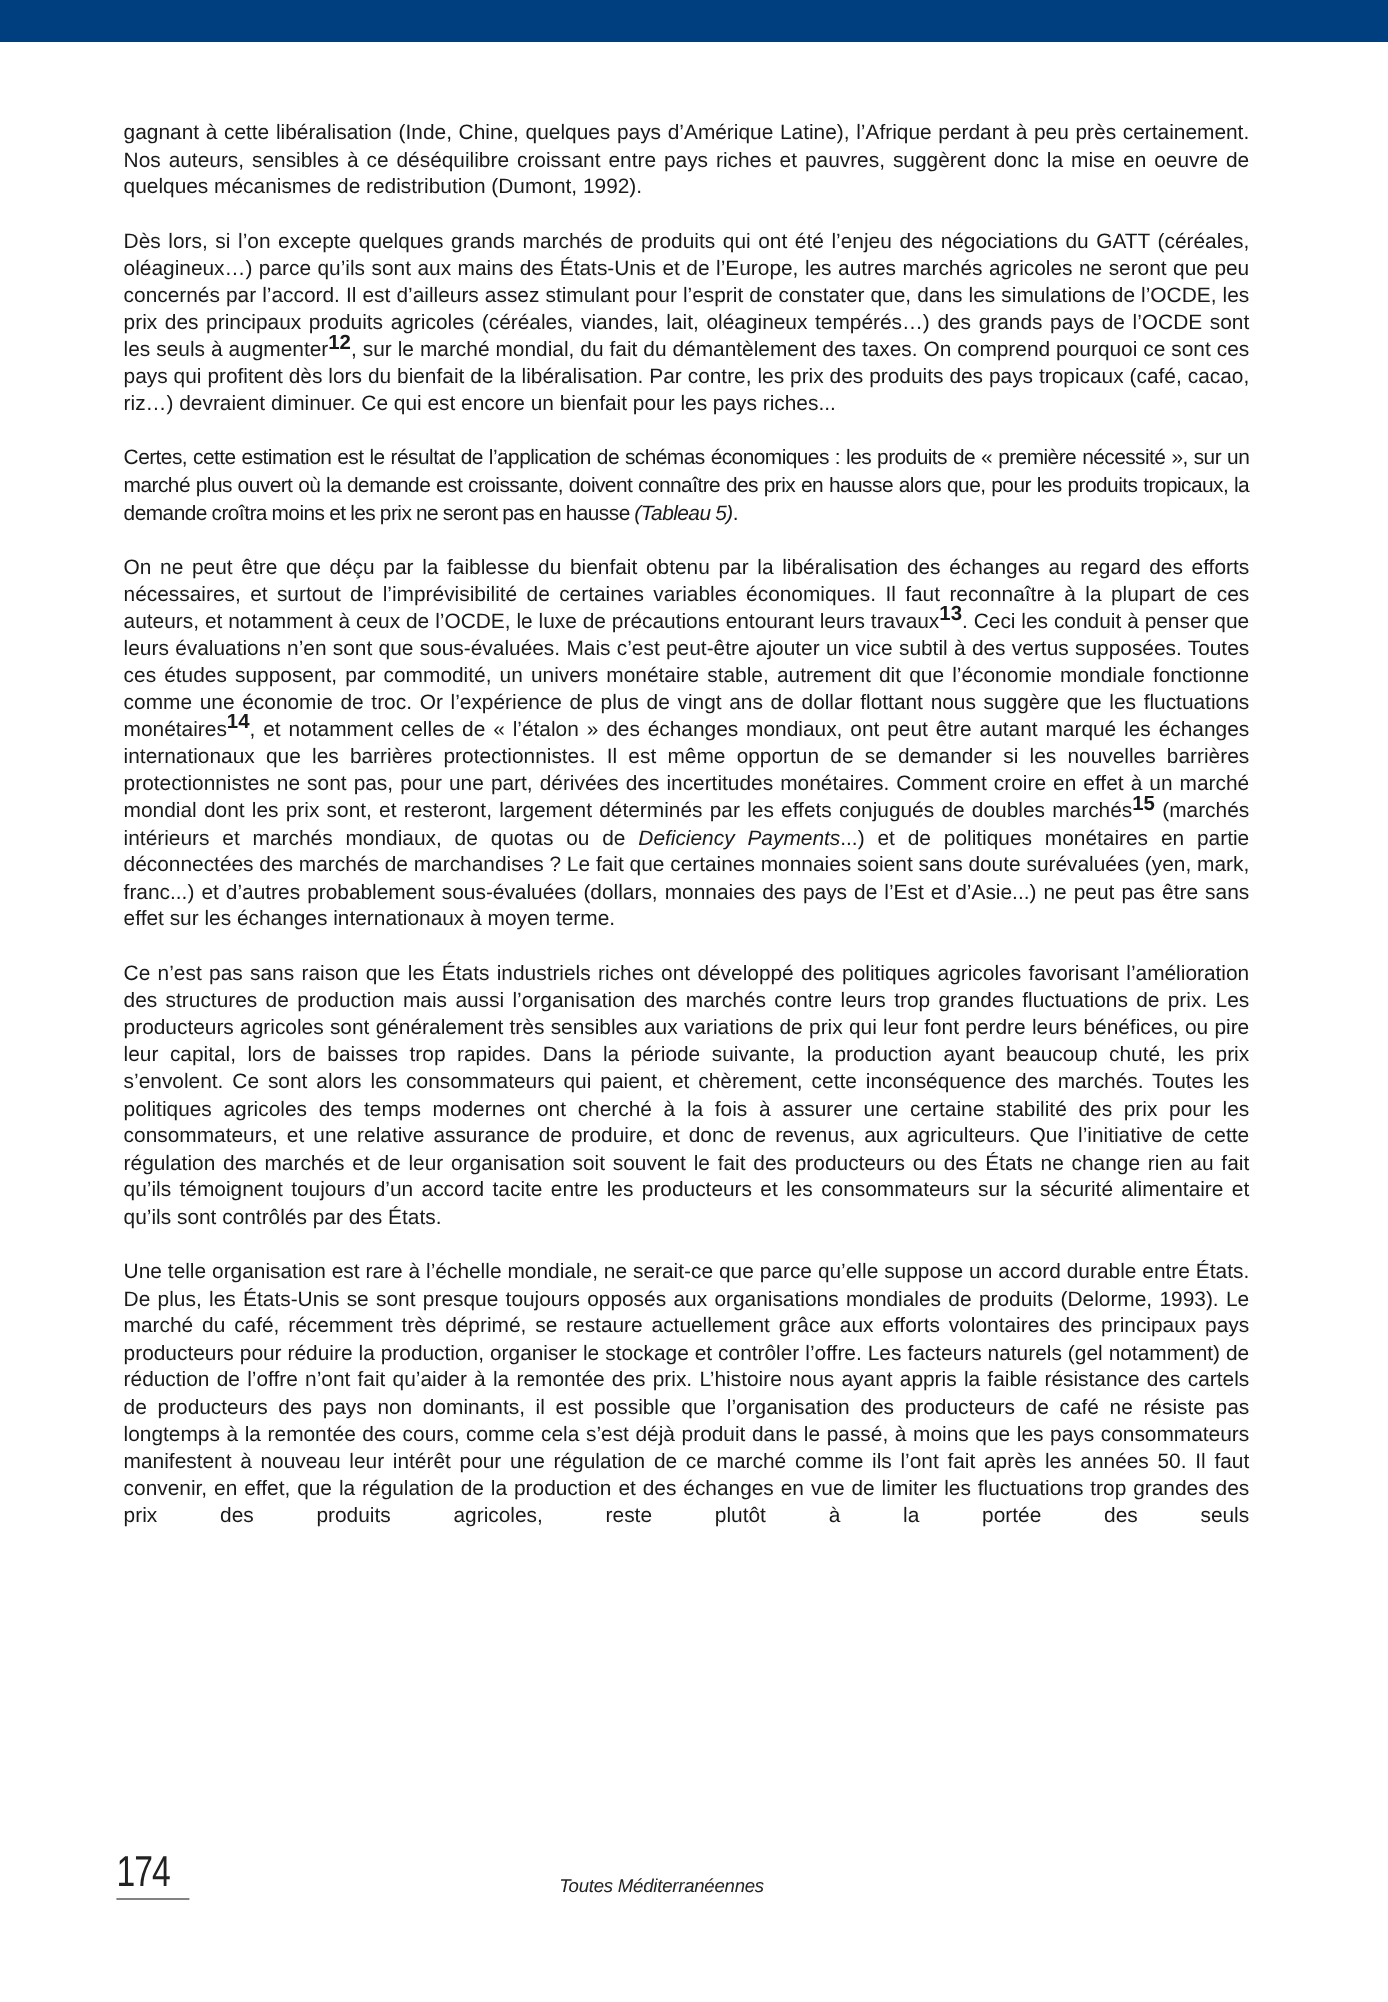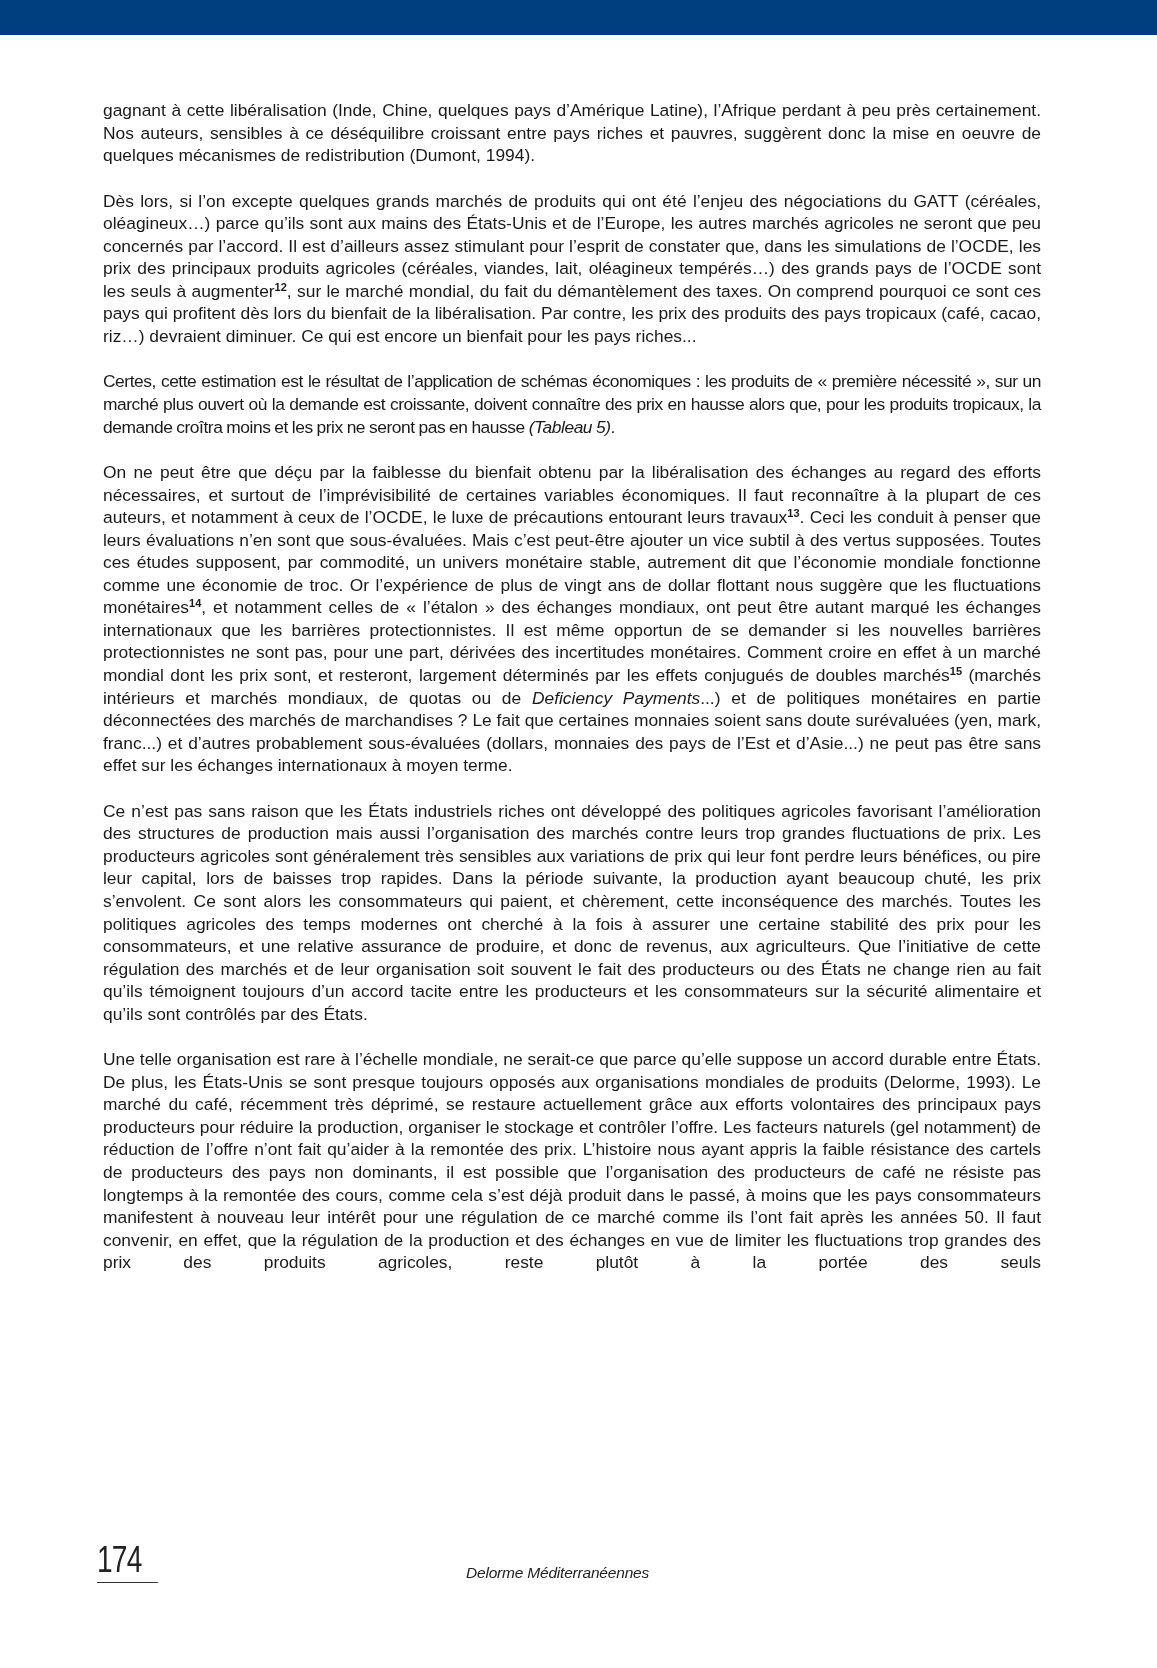--- a/index.html
+++ b/index.html
@@ -35,21 +35,21 @@
     .body-text p {
       margin: 0 0 23px 0;
       text-align: justify;
     }
     .body-text p.p-tight {
       letter-spacing: -0.45px;
       word-spacing: -0.5px;
     }
     sup.fn {
       font-weight: bold;
-      font-size: 11px;
+      font-size: 17px;
       line-height: 0;
       vertical-align: 6px;
     }
     em { font-style: italic; }
     .footer-page {
       position: absolute;
       left: 97px;
       top: 1540px;
       font-family: "Liberation Sans", "DejaVu Sans", sans-serif;
       font-weight: 300;
@@ -72,27 +72,27 @@
       color: #222;
       letter-spacing: -0.2px;
     }
   </style>
 </head>
 <body>
 
 <div class="top-bar" style="background: rgb(0, 63, 127);"></div>
 
 <div class="body-text">
-  <p><span>gagnant à cette libéralisation (Inde, Chine, quelques pays d’Amérique Latine), l’Afrique perdant à peu près certainement. Nos auteurs, sensibles à ce déséquilibre croissant entre pays riches et pauvres, sug­gèrent donc la mise en oeuvre de quelques mécanismes de redistribution (Dumont, 1994).</span></p>
+  <p><span>gagnant à cette libéralisation (Inde, Chine, quelques pays d’Amérique Latine), l’Afrique perdant à peu près certainement. Nos auteurs, sensibles à ce déséquilibre croissant entre pays riches et pauvres, sug­gèrent donc la mise en oeuvre de quelques mécanismes de redistribution (Dumont, 1992).</span></p>
 
   <p><span>Dès lors, si l’on excepte quelques grands marchés de produits qui ont été l’enjeu des négociations du GATT (céréales, oléagineux…) parce qu’ils sont aux mains des États-Unis et de l’Europe, les autres mar­chés agricoles ne seront que peu concernés par l’accord. Il est d’ailleurs assez stimulant pour l’esprit de constater que, dans les simulations de l’OCDE, les prix des principaux produits agricoles (céréales, viandes, lait, oléagineux tempérés…) des grands pays de l’OCDE sont les seuls à augmenter</span><sup class="fn">12</sup><span>, sur le marché mondial, du fait du démantèlement des taxes. On comprend pourquoi ce sont ces pays qui profi­tent dès lors du bienfait de la libéralisation. Par contre, les prix des produits des pays tropicaux (café, cacao, riz…) devraient diminuer. Ce qui est encore un bienfait pour les pays riches...</span></p>
 
   <p class="p-tight"><span>Certes, cette estimation est le résultat de l’application de schémas économiques : les produits de « pre­mière nécessité », sur un marché plus ouvert où la demande est croissante, doivent connaître des prix en hausse alors que, pour les produits tropicaux, la demande croîtra moins et les prix ne seront pas en hausse </span><em>(Tableau 5)</em><span>.</span></p>
 
   <p><span>On ne peut être que déçu par la faiblesse du bienfait obtenu par la libéralisation des échanges au regard des efforts nécessaires, et surtout de l’imprévisibilité de certaines variables économiques. Il faut recon­naître à la plupart de ces auteurs, et notamment à ceux de l’OCDE, le luxe de précautions entourant leurs travaux</span><sup class="fn">13</sup><span>. Ceci les conduit à penser que leurs évaluations n’en sont que sous-évaluées. Mais c’est peut-être ajouter un vice subtil à des vertus supposées. Toutes ces études supposent, par commodité, un univers monétaire stable, autrement dit que l’économie mondiale fonctionne comme une économie de troc. Or l’expérience de plus de vingt ans de dollar flottant nous suggère que les fluctuations moné­taires</span><sup class="fn">14</sup><span>, et notamment celles de « l’étalon » des échanges mondiaux, ont peut être autant marqué les échanges internationaux que les barrières protectionnistes. Il est même opportun de se demander si les nouvelles barrières protectionnistes ne sont pas, pour une part, dérivées des incertitudes monétaires. Comment croire en effet à un marché mondial dont les prix sont, et resteront, largement déterminés par les effets conjugués de doubles marchés</span><sup class="fn">15</sup><span> (marchés intérieurs et marchés mondiaux, de quotas ou de </span><em>Deficiency Payments</em><span>...) et de politiques monétaires en partie déconnectées des marchés de marchan­dises ? Le fait que certaines monnaies soient sans doute surévaluées (yen, mark, franc...) et d’autres probablement sous-évaluées (dollars, monnaies des pays de l’Est et d’Asie...) ne peut pas être sans effet sur les échanges internationaux à moyen terme.</span></p>
 
   <p><span>Ce n’est pas sans raison que les États industriels riches ont développé des politiques agricoles favori­sant l’amélioration des structures de production mais aussi l’organisation des marchés contre leurs trop grandes fluctuations de prix. Les producteurs agricoles sont généralement très sensibles aux variations de prix qui leur font perdre leurs bénéfices, ou pire leur capital, lors de baisses trop rapides. Dans la période suivante, la production ayant beaucoup chuté, les prix s’envolent. Ce sont alors les consomma­teurs qui paient, et chèrement, cette inconséquence des marchés. Toutes les politiques agricoles des temps modernes ont cherché à la fois à assurer une certaine stabilité des prix pour les consommateurs, et une relative assurance de produire, et donc de revenus, aux agriculteurs. Que l’initiative de cette régu­lation des marchés et de leur organisation soit souvent le fait des producteurs ou des États ne change rien au fait qu’ils témoignent toujours d’un accord tacite entre les producteurs et les consommateurs sur la sécurité alimentaire et qu’ils sont contrôlés par des États.</span></p>
 
   <p style="text-align-last: justify;"><span>Une telle organisation est rare à l’échelle mondiale, ne serait-ce que parce qu’elle suppose un accord durable entre États. De plus, les États-Unis se sont presque toujours opposés aux organisations mon­diales de produits (Delorme, 1993). Le marché du café, récemment très déprimé, se restaure actuelle­ment grâce aux efforts volontaires des principaux pays producteurs pour réduire la production, organiser le stockage et contrôler l’offre. Les facteurs naturels (gel notamment) de réduction de l’offre n’ont fait qu’aider à la remontée des prix. L’histoire nous ayant appris la faible résistance des cartels de produc­teurs des pays non dominants, il est possible que l’organisation des producteurs de café ne résiste pas longtemps à la remontée des cours, comme cela s’est déjà produit dans le passé, à moins que les pays consommateurs manifestent à nouveau leur intérêt pour une régulation de ce marché comme ils l’ont fait après les années 50. Il faut convenir, en effet, que la régulation de la production et des échanges en vue de limiter les fluctuations trop grandes des prix des produits agricoles, reste plutôt à la portée des seuls</span></p>
 </div>
 
 <div class="footer-page">174</div>
-<div class="footer-journal">Delorme Méditerranéennes</div>
+<div class="footer-journal">Toutes Méditerranéennes</div>
 
 </body></html>

